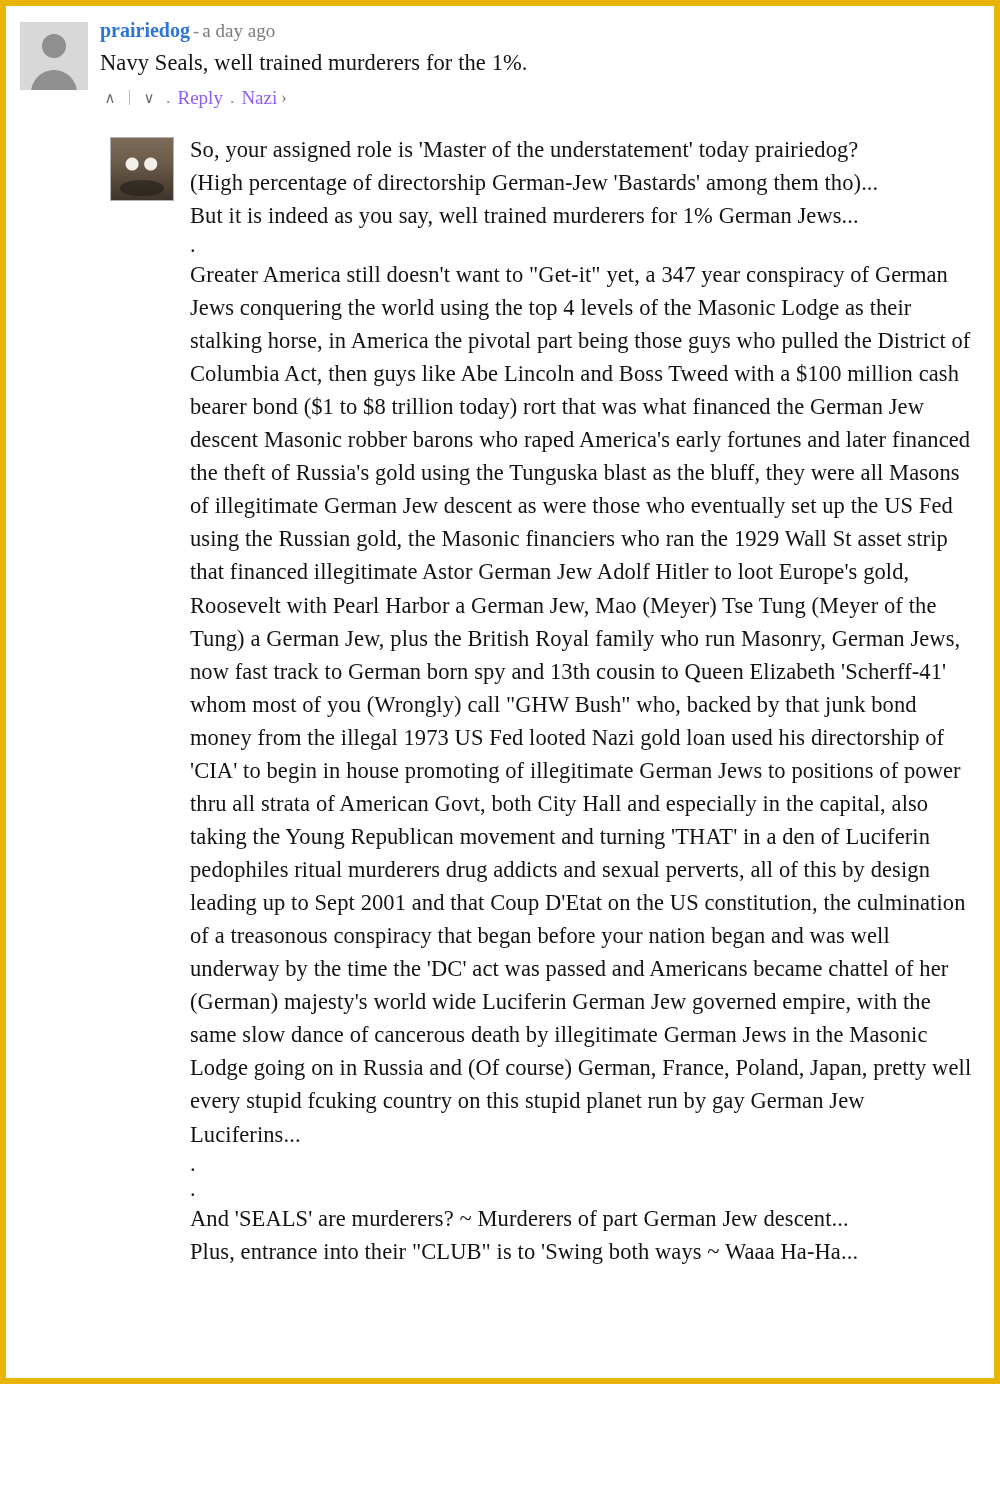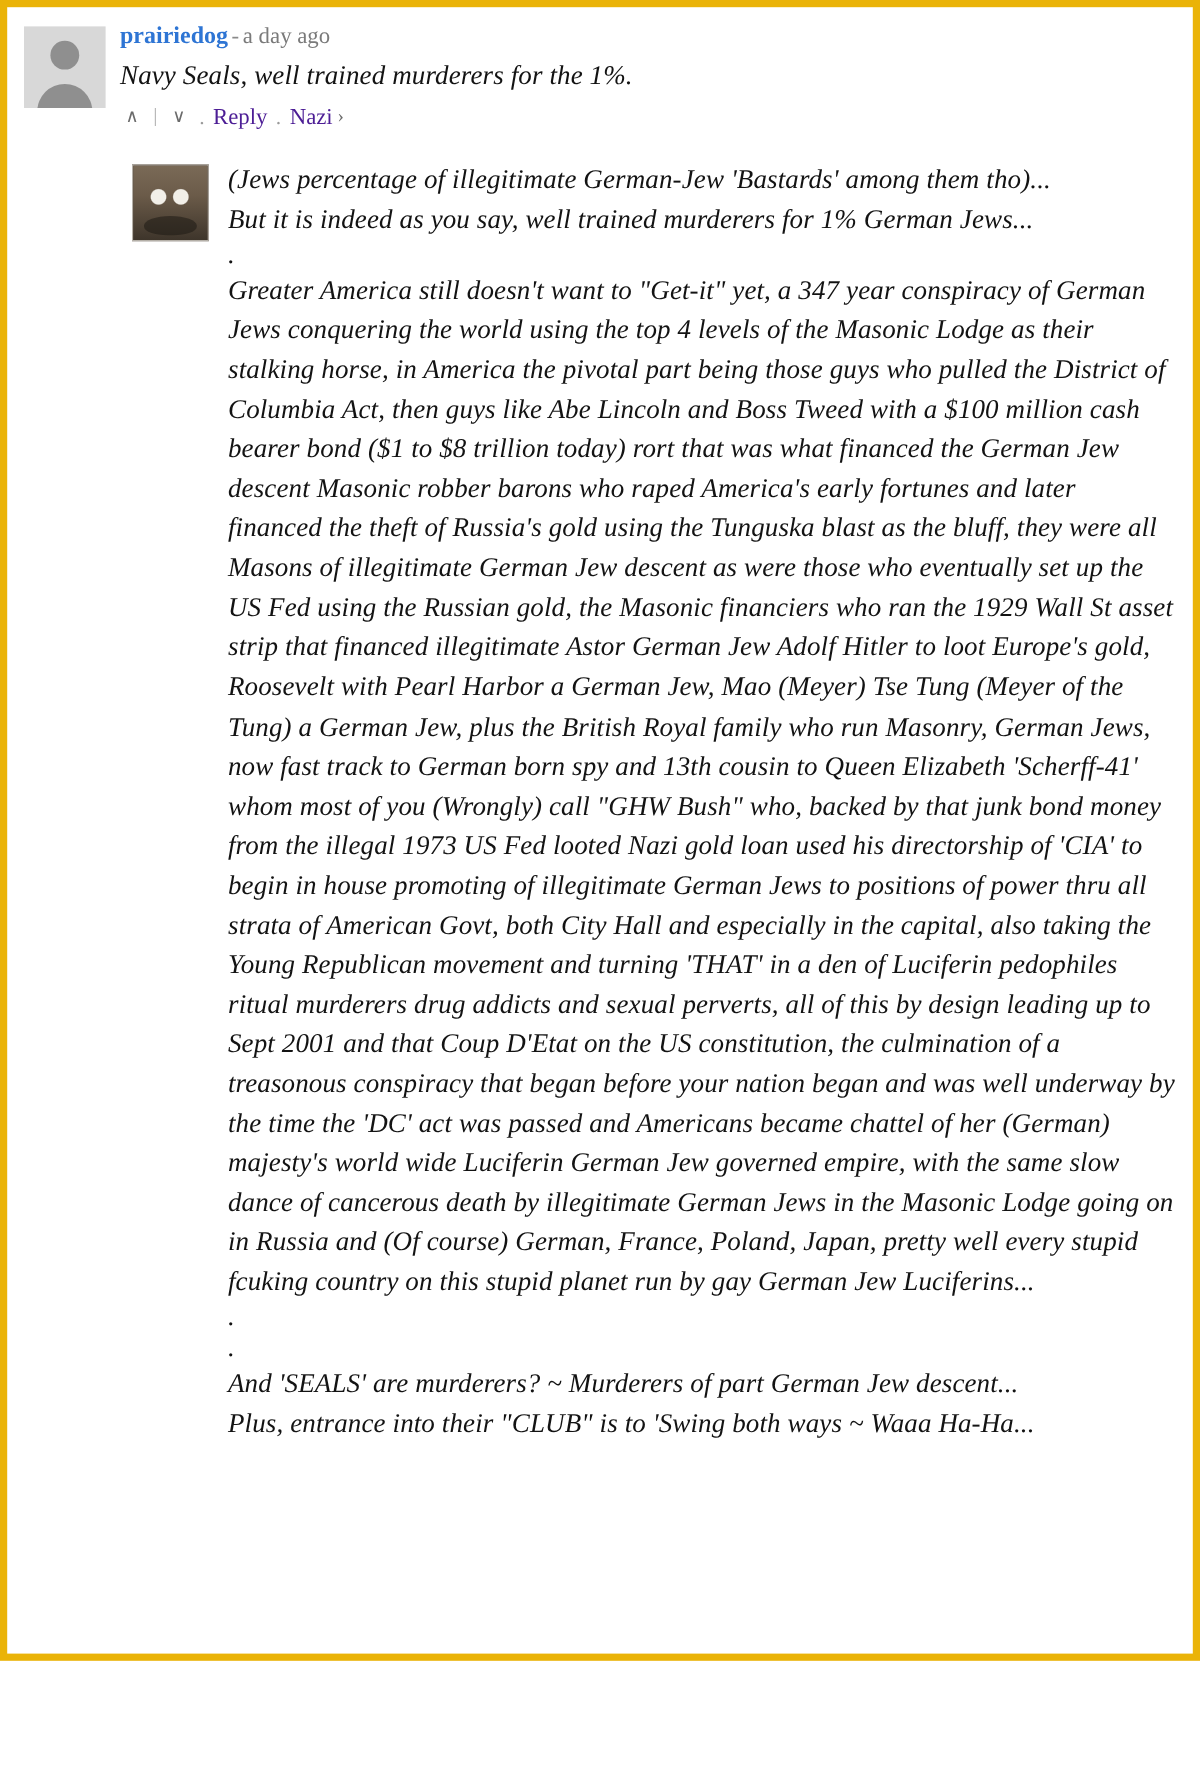--- a/index.html
+++ b/index.html
@@ -138,21 +138,20 @@
   }
 
   .text {
     font-size: 22.5px;
     line-height: 1.47;
     color: #131313;
     letter-spacing: 0.1px;
   }
   .text p {
     margin: 0;
-    font-style: italic;
   }
   .text p.dot {
     margin: 0;
     line-height: 1.15;
   }
   .text p + p {
     margin-top: 0;
   }
 
   
@@ -177,21 +176,21 @@
     height: 15px;
     background: #b9b9b9;
     margin: 0 9px;
   }
   .dot-sep {
     color: #9a9a9a;
     padding: 0 7px;
     font-size: 18px;
   }
   .action-link {
-    color: #4c1d95;
+    color: #8b5cf6;
     cursor: pointer;
   }
   .chev {
     color: #6d6d6d;
     padding-left: 4px;
     font-size: 16px;
   }
 </style>
 </head>
 <body>
@@ -228,21 +227,22 @@
 
     <div class="comment reply">
       <div class="avatar-wrap">
         <div class="avatar photo">
           <div class="f1"></div>
           <div class="f2"></div>
         </div>
       </div>
       <div class="body-col">
         <div class="text">
-          <p>(Jews percentage of illegitimate German-Jew 'Bastards' among them tho)...</p>
+          <p>So, your assigned role is 'Master of the understatement' today prairiedog?</p>
+          <p>(High percentage of directorship German-Jew 'Bastards' among them tho)...</p>
           <p>But it is indeed as you say, well trained murderers for 1% German Jews...</p>
           <p class="dot">.</p>
           <p>Greater America still doesn't want to "Get-it" yet, a 347 year conspiracy of German Jews conquering the world using the top 4 levels of the Masonic Lodge as their stalking horse, in America the pivotal part being those guys who pulled the District of Columbia Act, then guys like Abe Lincoln and Boss Tweed with a $100 million cash bearer bond ($1 to $8 trillion today) rort that was what financed the German Jew descent Masonic robber barons who raped America's early fortunes and later financed the theft of Russia's gold using the Tunguska blast as the bluff, they were all Masons of illegitimate German Jew descent as were those who eventually set up the US Fed using the Russian gold, the Masonic financiers who ran the 1929 Wall St asset strip that financed illegitimate Astor German Jew Adolf Hitler to loot Europe's gold, Roosevelt with Pearl Harbor a German Jew, Mao (Meyer) Tse Tung (Meyer of the Tung) a German Jew, plus the British Royal family who run Masonry, German Jews, now fast track to German born spy and 13th cousin to Queen Elizabeth 'Scherff-41' whom most of you (Wrongly) call "GHW Bush" who, backed by that junk bond money from the illegal 1973 US Fed looted Nazi gold loan used his directorship of 'CIA' to begin in house promoting of illegitimate German Jews to positions of power thru all strata of American Govt, both City Hall and especially in the capital, also taking the Young Republican movement and turning 'THAT' in a den of Luciferin pedophiles ritual murderers drug addicts and sexual perverts, all of this by design leading up to Sept 2001 and that Coup D'Etat on the US constitution, the culmination of a treasonous conspiracy that began before your nation began and was well underway by the time the 'DC' act was passed and Americans became chattel of her (German) majesty's world wide Luciferin German Jew governed empire, with the same slow dance of cancerous death by illegitimate German Jews in the Masonic Lodge going on in Russia and (Of course) German, France, Poland, Japan, pretty well every stupid fcuking country on this stupid planet run by gay German Jew Luciferins...</p>
           <p class="dot">.</p>
           <p class="dot">.</p>
           <p>And 'SEALS' are murderers? ~ Murderers of part German Jew descent...</p>
           <p>Plus, entrance into their "CLUB" is to 'Swing both ways ~ Waaa Ha-Ha...</p>
         </div>
       </div>
     </div>

